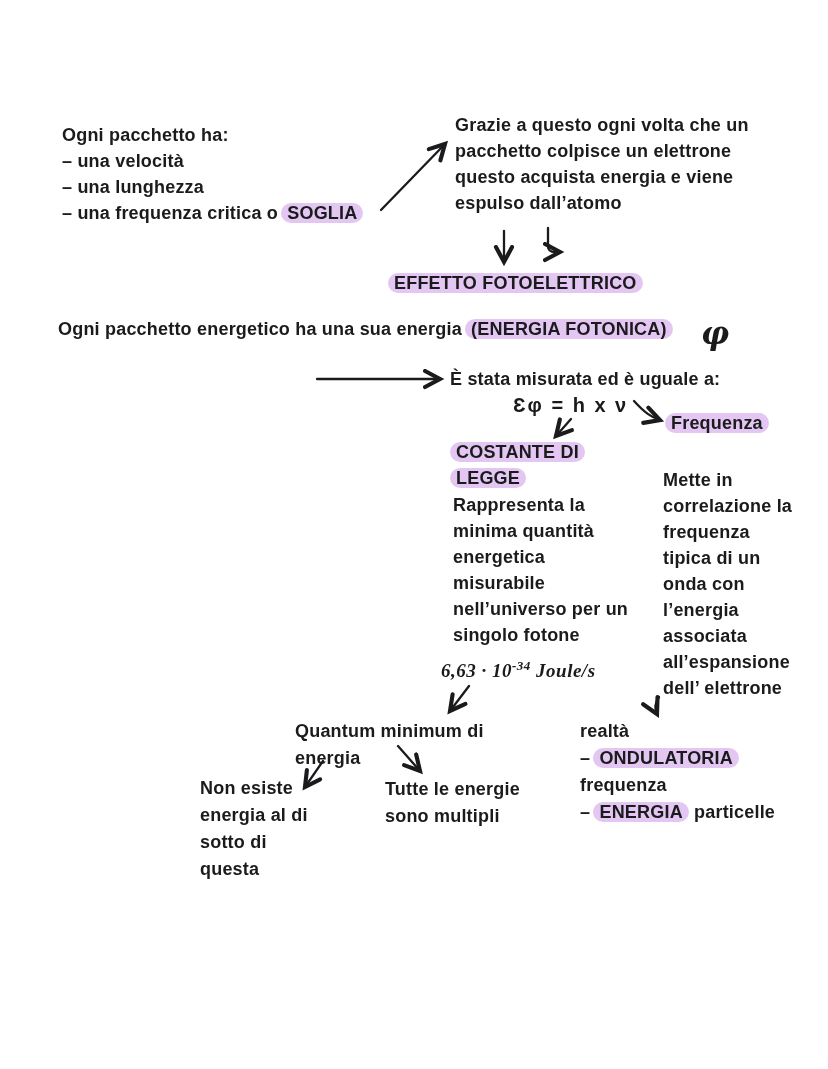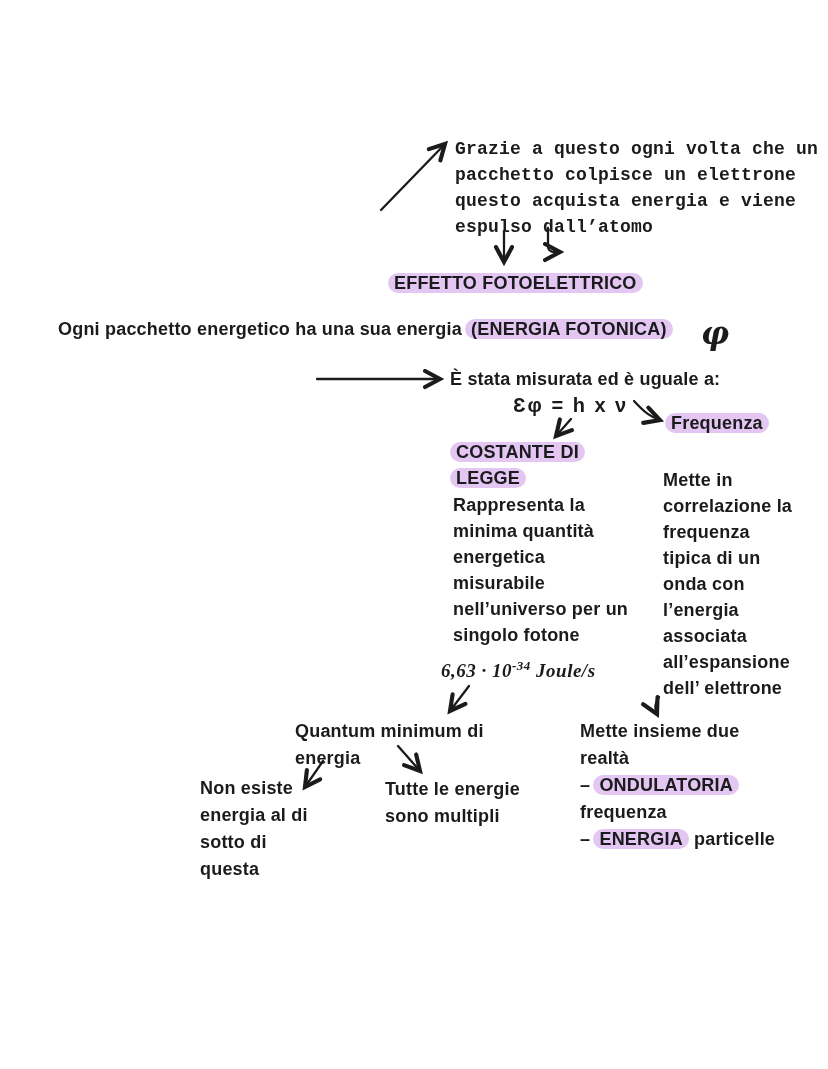--- a/index.html
+++ b/index.html
@@ -44,22 +44,28 @@
       <path d="M 317 379 L 440 379" marker-end="url(#ah)"></path>
       <path d="M 571 419 L 556 436" marker-end="url(#ah)"></path>
       <path d="M 634 401 C 645 413 651 417 660 420" marker-end="url(#ah)"></path>
       <path d="M 659 697 Q 653 706 657 714" marker-end="url(#ah)"></path>
       <path d="M 469 686 L 450 711" marker-end="url(#ah)"></path>
       <path d="M 323 761 L 305 787" marker-end="url(#ah)"></path>
       <path d="M 398 746 L 420 771" marker-end="url(#ah)"></path>
     </g>
   </svg>
 
+  <div class="blk" style="left:62px; top:122px;">
+    <span class="ln">Ogni pacchetto ha:</span>
+    <span class="ln">– una velocità</span>
+    <span class="ln">– una lunghezza</span>
+    <span class="ln"><span>– una frequenza critica o </span><span class="hl">SOGLIA</span></span>
+  </div>
 
-  <div class="blk" style="left:455px; top:136px;font-family:Liberation Mono, monospace;">
+  <div class="blk" style="left:455px; top:112px;">
     <span class="ln">Grazie a questo ogni volta che un</span>
     <span class="ln">pacchetto colpisce un elettrone</span>
     <span class="ln">questo acquista energia e viene</span>
     <span class="ln">espulso dall’atomo</span>
   </div>
 
 
   <div class="blk" style="left:390px; top:270px;">
     <span class="hl">EFFETTO FOTOELETTRICO</span>
   </div>
@@ -117,20 +123,19 @@
     <span class="ln">sotto di</span>
     <span class="ln">questa</span>
   </div>
 
   <div class="blk lh27" style="left:385px; top:776px;">
     <span class="ln">Tutte le energie</span>
     <span class="ln">sono multipli</span>
   </div>
 
   <div class="blk lh27" style="left:580px; top:718px;">
-    <span class="ln">Mette insieme due</span>
     <span class="ln">realtà</span>
     <span class="ln"><span>– </span><span class="hl">ONDULATORIA</span></span>
     <span class="ln">frequenza</span>
     <span class="ln"><span>– </span><span class="hl">ENERGIA</span><span> particelle</span></span>
   </div>
 
 </div>
 
 </body></html>

